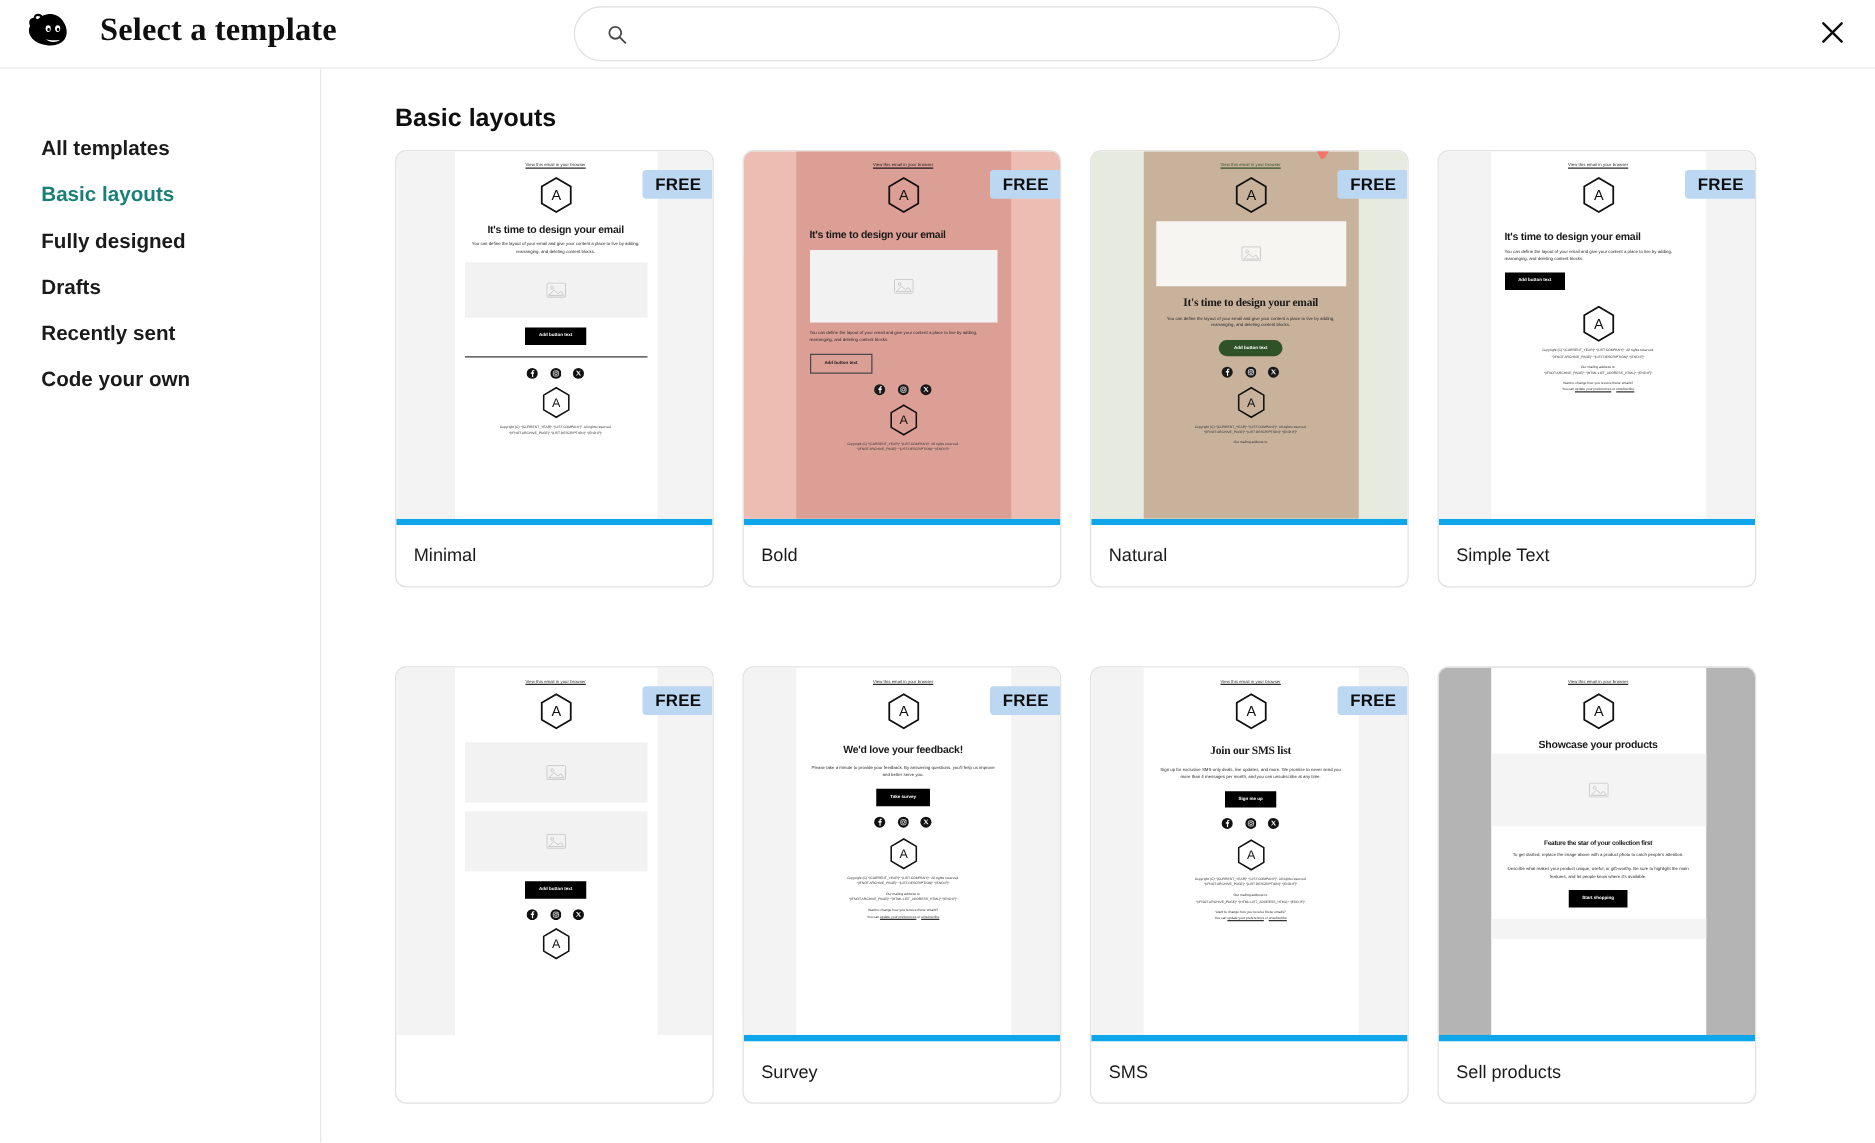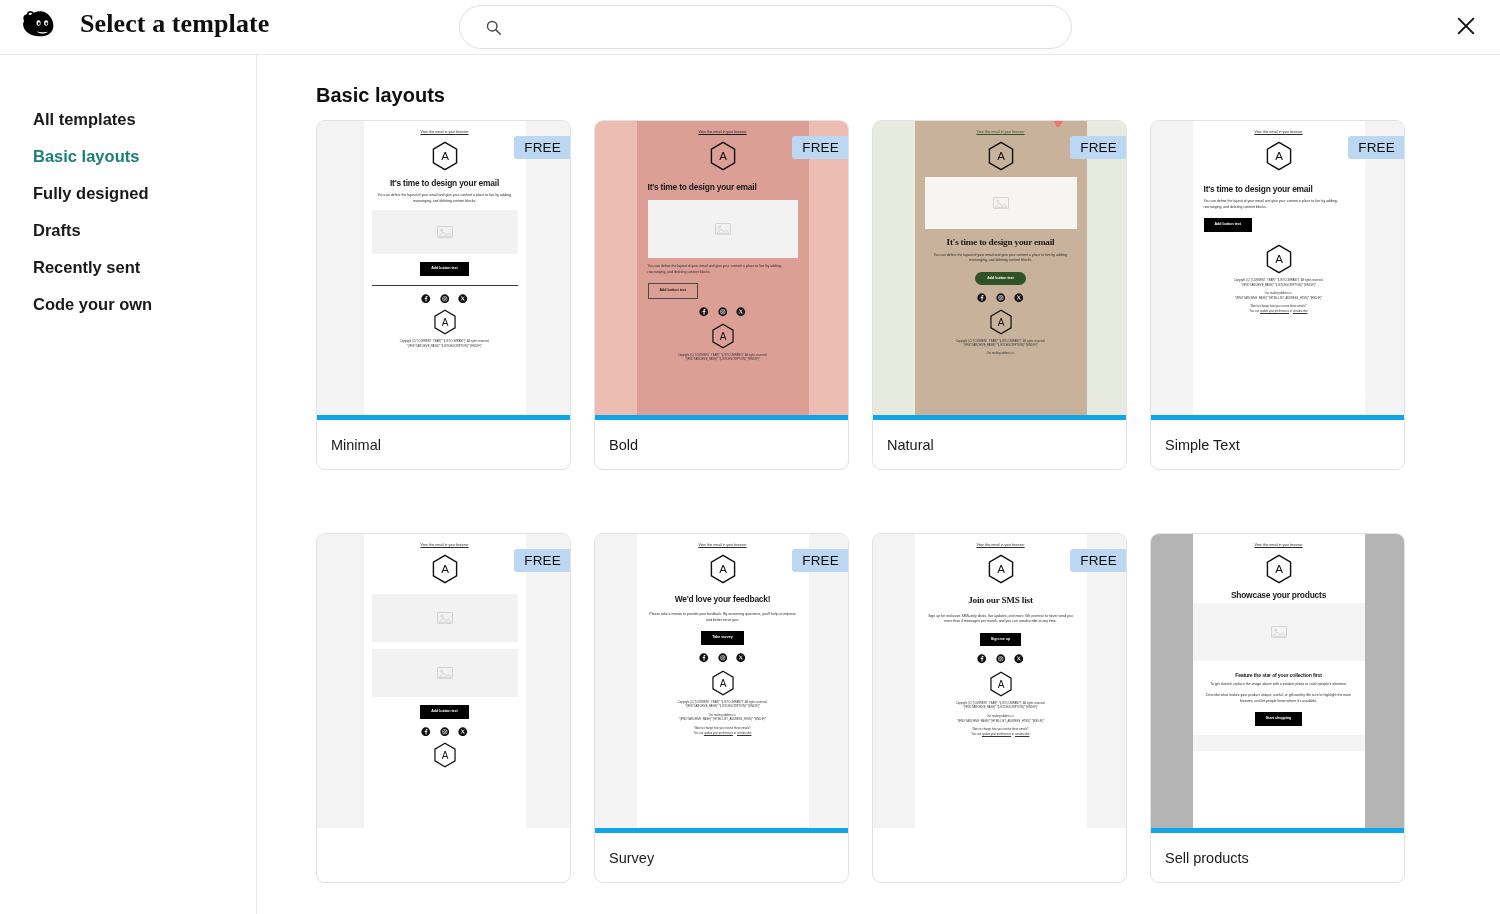--- a/index.html
+++ b/index.html
@@ -101,21 +101,21 @@
     overflow: hidden; background: #f3f3f3;
   }
   .card-footer {
     flex: 1; border-top: 5px solid #0ea5e9;
     display: flex; align-items: center; padding-left: 14px;
   }
   .card-label { font-size: 14.5px; color: #1a1a1a; }
   .free-badge {
     position: absolute; top: 15px; right: 0;
     background: #bcd7f2; color: #0d0d0d;
-    font-size: 13.5px; font-weight: 400; letter-spacing: 0.2px;
+    font-size: 13.5px; font-weight: 700; letter-spacing: 0.2px;
     padding: 4px 9px 4px 10px;
     border-radius: 3px 0 0 3px;
     z-index: 6;
     text-align: right;
   }
 
   
   .cursor-arrow {
     position: absolute; top: -22px; right: 47px;
     width: 34px; height: 34px; z-index: 9; pointer-events: none;
@@ -558,20 +558,23 @@
     <div>*|IFNOT:ARCHIVE_PAGE|* *|LIST:DESCRIPTION|* *|END:IF|*</div>
                 <div style="margin-top:4px">Our mailing address is:</div>
           <div>*|IFNOT:ARCHIVE_PAGE|* *|HTML:LIST_ADDRESS_HTML|* *|END:IF|*</div>
                 <div style="margin-top:4px">Want to change how you receive these emails?</div>
           <div>You can <span class="u">update your preferences</span> or <span class="u">unsubscribe</span></div>
               </div>
     </div>
           </div>
           <div class="free-badge">FREE</div>
         </div>
+    <div class="card-footer">
+      <span class="card-label">SMS</span>
+    </div>
       </div>
       <div class="card">
         <div class="preview" style="background:#b4b4b4">
       <div class="email wide">
             <div class="email-body" style="background:#ffffff;min-height:282px;padding:9px 0 0 0">
       <div style="padding:0 10px;display:flex;flex-direction:column;align-items:center;width:100%">
         <div class="browse-link" style="color:#2a2a2a">View this email in your browser</div>
         <span class="hex"><svg viewBox="0 0 40 44" width="30" height="30" aria-hidden="true">
   <polygon points="20,2 37,12 37,32 20,42 3,32 3,12" fill="none" stroke="#111" stroke-width="2.1"></polygon>
   <text x="20" y="28" font-family="Liberation Sans, sans-serif" font-size="17" fill="#111" text-anchor="middle">A</text>

